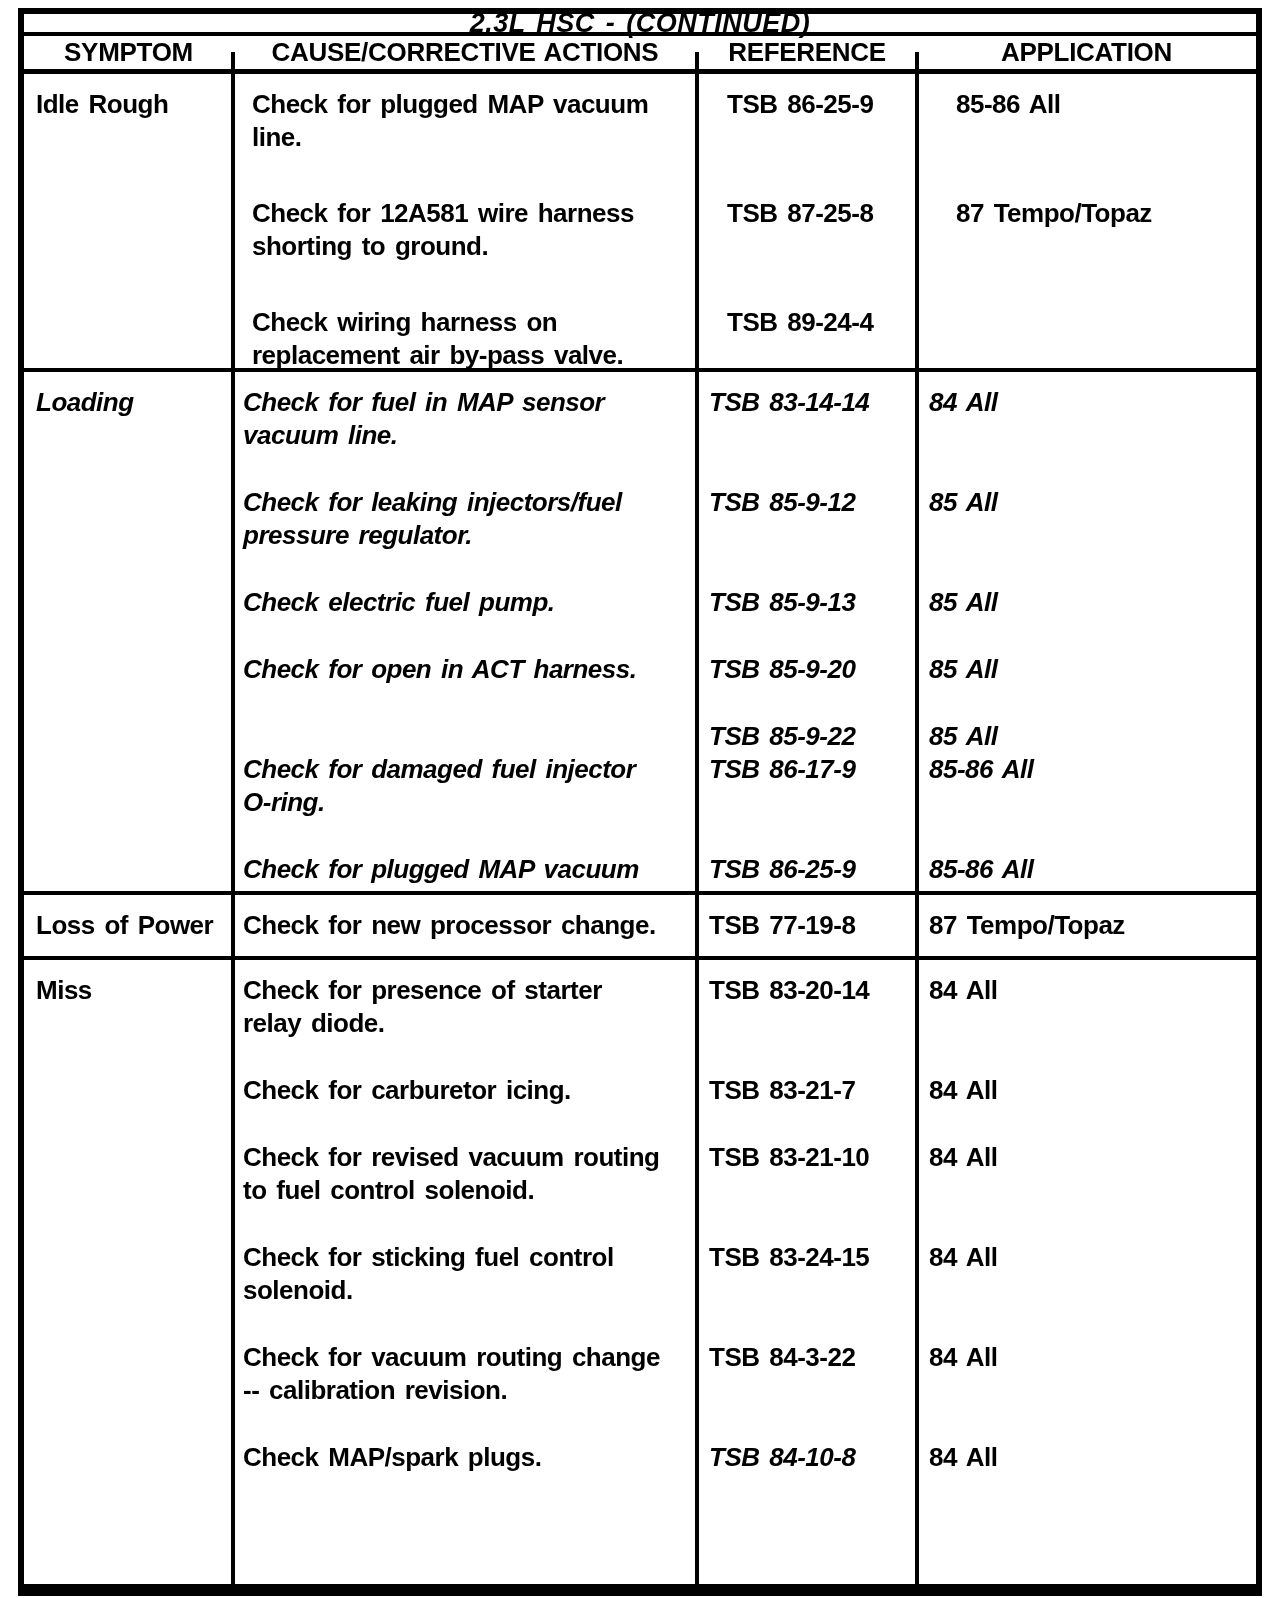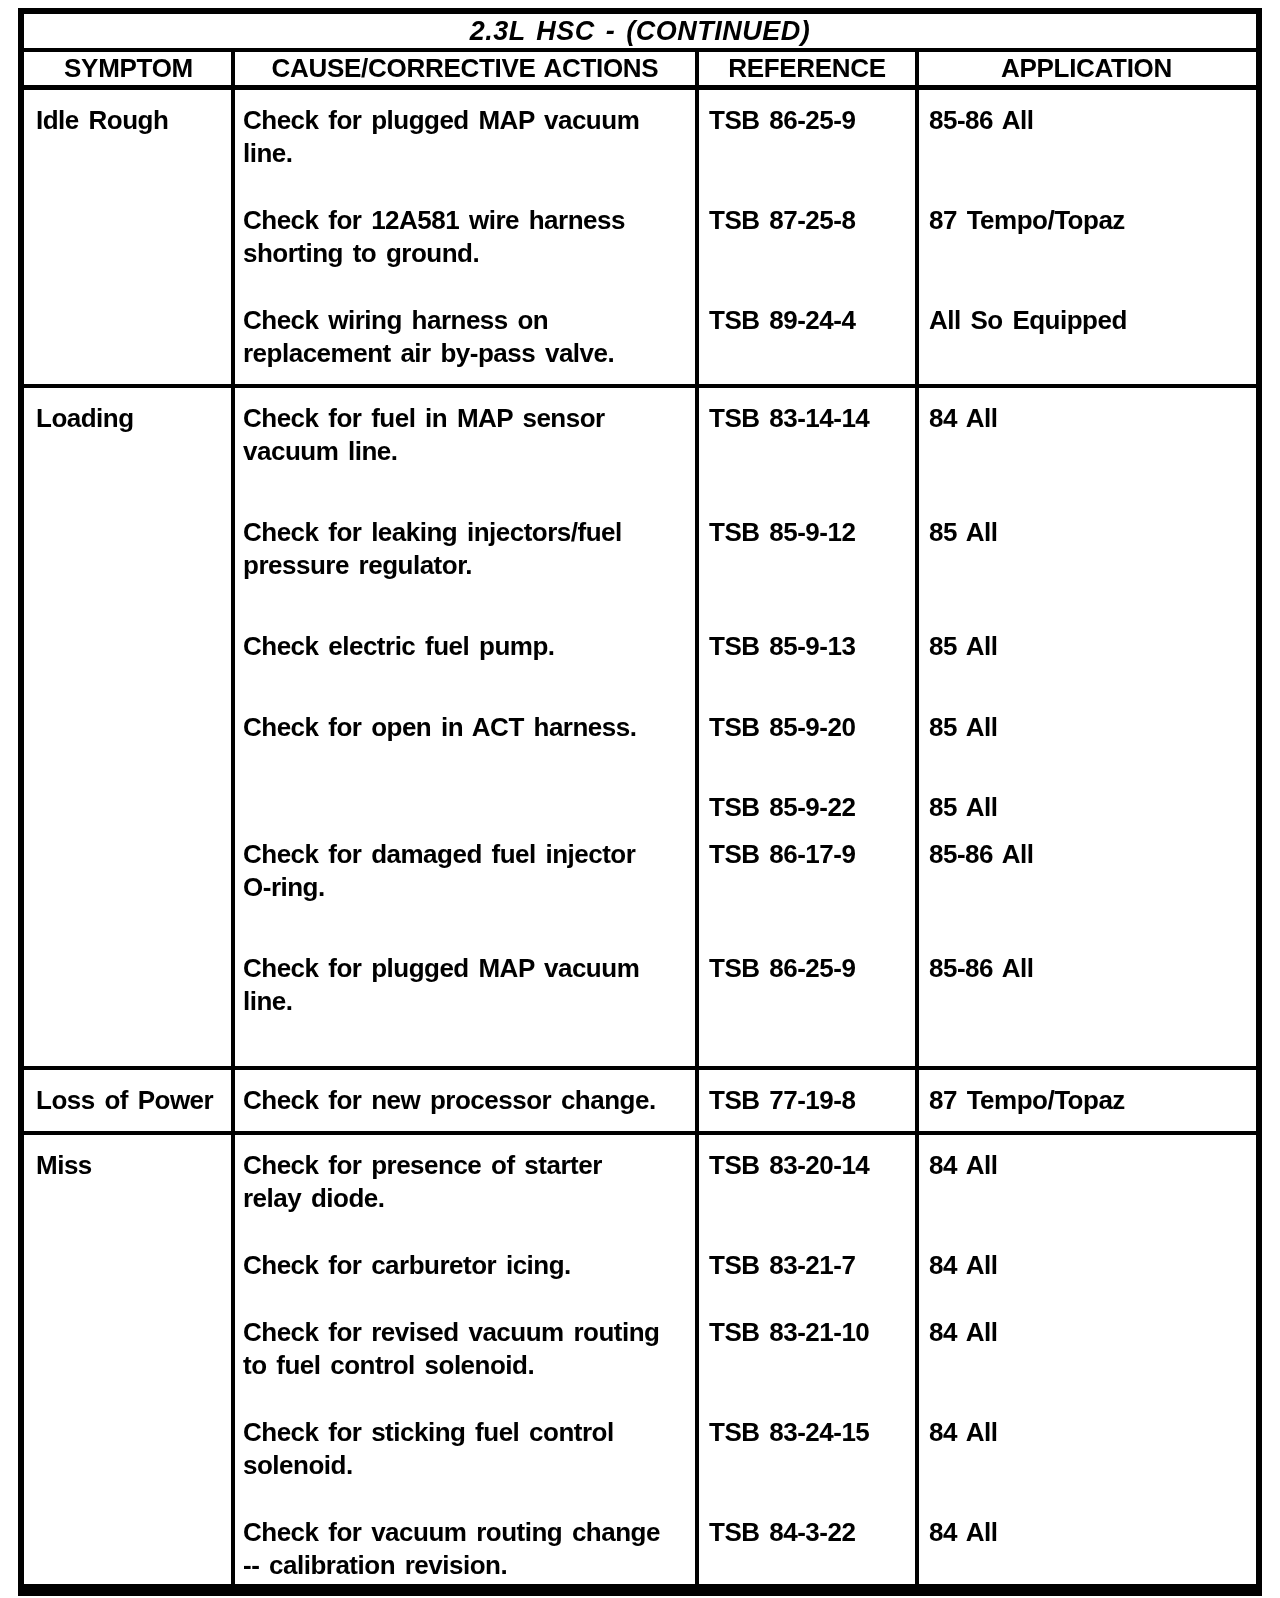--- a/index.html
+++ b/index.html
@@ -24,21 +24,21 @@
   .vline{
     position:absolute;
     top:38px;bottom:0;
     width:4px;background:#000;
     z-index:5;
   }
   .vline.v1{left:207px;}
   .vline.v2{left:671px;}
   .vline.v3{left:891px;}
   .title-row{
-    height:38px;
+    height:22px;
     border-bottom:4px solid #000;
     display:flex;align-items:center;justify-content:center;
     font-size:27px;font-weight:bold;font-style:italic;
     letter-spacing:.5px;word-spacing:3px;
   }
   .header-row{
     height:38px;
     border-bottom:5px solid #000;
     display:grid;
     grid-template-columns:209px 464px 220px 1fr;
@@ -52,22 +52,22 @@
   }
   .section{
     display:grid;
     grid-template-columns:209px 464px 220px 1fr;
     padding-top:14px;
     border-bottom:4px solid #000;
     overflow:hidden;
     align-items:start;
   }
   .section:last-child{border-bottom:none;}
-  .section-0{height:298px;}
-  .section-1{height:682px;}
+  .section-0{height:298px;gap:9px;}
+  .section-1{height:523px;font-style:italic;}
   .section-2{height:65px;}
   .cell{
     font-size:26px;font-weight:bold;
     line-height:33px;
     letter-spacing:-0.5px;word-spacing:3px;
   }
   .cell.symptom{grid-column:1;padding-left:12px;white-space:pre;}
   .cell.cause{padding:0 6px 34px 10px;white-space:pre;}
   .cell.reference{padding-left:12px;white-space:pre;}
   .cell.application{padding-left:12px;white-space:pre;}
@@ -100,21 +100,20 @@
 line.</div>
           <div class="cell reference" style="grid-area: 1 / 3;">TSB 86-25-9</div>
           <div class="cell application" style="grid-area: 1 / 4;">85-86 All</div>
           <div class="cell cause" style="grid-area: 2 / 2;">Check for 12A581 wire harness
 shorting to ground.</div>
           <div class="cell reference" style="grid-area: 2 / 3;">TSB 87-25-8</div>
           <div class="cell application" style="grid-area: 2 / 4;">87 Tempo/Topaz</div>
           <div class="cell cause" style="grid-area: 3 / 2;">Check wiring harness on
 replacement air by-pass valve.</div>
           <div class="cell reference" style="grid-area: 3 / 3;">TSB 89-24-4</div>
-          <div class="cell application" style="grid-area: 3 / 4;">All So Equipped</div>
         </div>
         <div class="section section-1">
           <div class="cell symptom" style="grid-area: 1 / 1 / span 7;">Loading</div>
           <div class="cell cause" style="grid-area: 1 / 2;">Check for fuel in MAP sensor
 vacuum line.</div>
           <div class="cell reference" style="grid-area: 1 / 3;">TSB 83-14-14</div>
           <div class="cell application" style="grid-area: 1 / 4;">84 All</div>
           <div class="cell cause" style="grid-area: 2 / 2;">Check for leaking injectors/fuel
 pressure regulator.</div>
           <div class="cell reference" style="grid-area: 2 / 3;">TSB 85-9-12</div>

